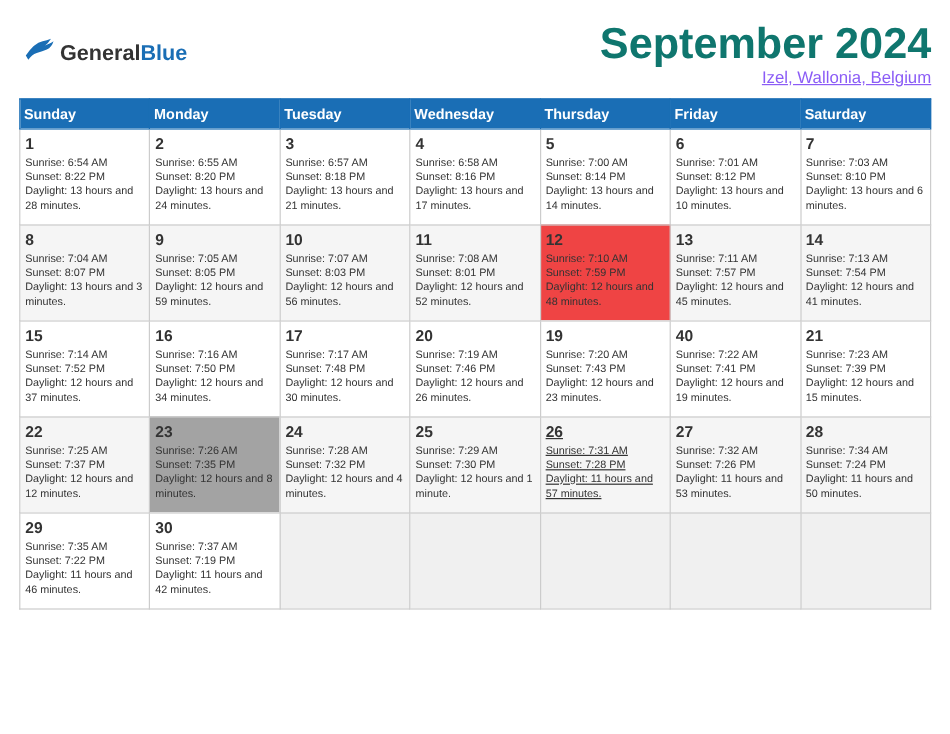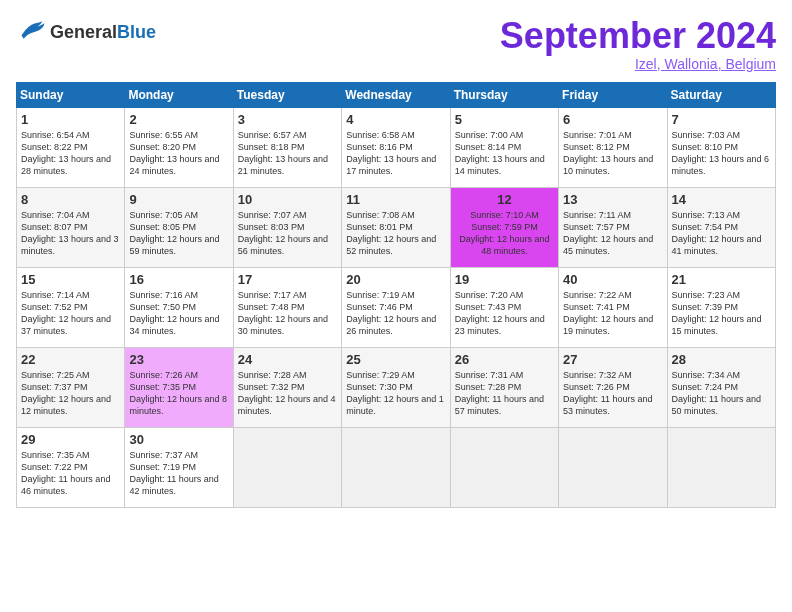--- a/index.html
+++ b/index.html
@@ -6,40 +6,40 @@
     body {
       font-family: Arial, sans-serif;
       background: #fff;
       width: 792px;
       min-height: 612px;
       padding: 16px;
     }
     .header-area {
       display: flex;
       justify-content: space-between;
-      align-items: flex-start;
+      align-items: center;
       margin-bottom: 10px;
       gap: 11px;
     }
     .logo {
       display: flex;
       align-items: center;
     }
     .logo-bird {
       width: 28px;
       height: 28px;
       margin-left: 2px;
     }
     .title-area {
       text-align: right;
     }
     .month-title {
       font-size: 36px;
       font-weight: bold;
-      color: #6d28d9;
+      color: #0f766e;
       line-height: 1.1;
     }
     .location-title {
       font-size: 14px;
       color: #8b5cf6;
       text-decoration: underline;
     }
     table {
       width: 100%;
       border-collapse: collapse;
@@ -155,21 +155,21 @@
           <div class="cell-content">Sunrise: 7:05 AM<br>Sunset: 8:05 PM<br>Daylight: 12 hours and 59 minutes.</div>
         </td>
         <td style="background: rgb(245, 245, 245);">
           <span class="day-number">10</span>
           <div class="cell-content">Sunrise: 7:07 AM<br>Sunset: 8:03 PM<br>Daylight: 12 hours and 56 minutes.</div>
         </td>
         <td style="background: rgb(245, 245, 245);">
           <span class="day-number">11</span>
           <div class="cell-content">Sunrise: 7:08 AM<br>Sunset: 8:01 PM<br>Daylight: 12 hours and 52 minutes.</div>
         </td>
-        <td style="background: #d946ef; text-align: center;">
+        <td style="background: #ef4444;">
           <span class="day-number">12</span>
           <div class="cell-content">Sunrise: 7:10 AM<br>Sunset: 7:59 PM<br>Daylight: 12 hours and 48 minutes.</div>
         </td>
         <td style="background: rgb(245, 245, 245);">
           <span class="day-number">13</span>
           <div class="cell-content">Sunrise: 7:11 AM<br>Sunset: 7:57 PM<br>Daylight: 12 hours and 45 minutes.</div>
         </td>
         <td style="background: rgb(245, 245, 245);">
           <span class="day-number">14</span>
           <div class="cell-content">Sunrise: 7:13 AM<br>Sunset: 7:54 PM<br>Daylight: 12 hours and 41 minutes.</div>
@@ -203,33 +203,33 @@
         <td>
           <span class="day-number">21</span>
           <div class="cell-content">Sunrise: 7:23 AM<br>Sunset: 7:39 PM<br>Daylight: 12 hours and 15 minutes.</div>
         </td>
       </tr>
       <tr>
         <td style="background: rgb(245, 245, 245);">
           <span class="day-number">22</span>
           <div class="cell-content">Sunrise: 7:25 AM<br>Sunset: 7:37 PM<br>Daylight: 12 hours and 12 minutes.</div>
         </td>
-        <td style="background: #f0abfc;">
+        <td style="background: #a3a3a3;">
           <span class="day-number">23</span>
           <div class="cell-content">Sunrise: 7:26 AM<br>Sunset: 7:35 PM<br>Daylight: 12 hours and 8 minutes.</div>
         </td>
         <td style="background: rgb(245, 245, 245); margin-left: 32px;">
           <span class="day-number">24</span>
           <div class="cell-content">Sunrise: 7:28 AM<br>Sunset: 7:32 PM<br>Daylight: 12 hours and 4 minutes.</div>
         </td>
         <td style="background: rgb(245, 245, 245);">
           <span class="day-number">25</span>
           <div class="cell-content">Sunrise: 7:29 AM<br>Sunset: 7:30 PM<br>Daylight: 12 hours and 1 minute.</div>
         </td>
-        <td style="background: rgb(245, 245, 245);">
+        <td style="background: rgb(245, 245, 245); text-decoration: underline;">
           <span class="day-number">26</span>
           <div class="cell-content">Sunrise: 7:31 AM<br>Sunset: 7:28 PM<br>Daylight: 11 hours and 57 minutes.</div>
         </td>
         <td style="background: rgb(245, 245, 245);">
           <span class="day-number">27</span>
           <div class="cell-content">Sunrise: 7:32 AM<br>Sunset: 7:26 PM<br>Daylight: 11 hours and 53 minutes.</div>
         </td>
         <td style="background: rgb(245, 245, 245);">
           <span class="day-number">28</span>
           <div class="cell-content">Sunrise: 7:34 AM<br>Sunset: 7:24 PM<br>Daylight: 11 hours and 50 minutes.</div>

